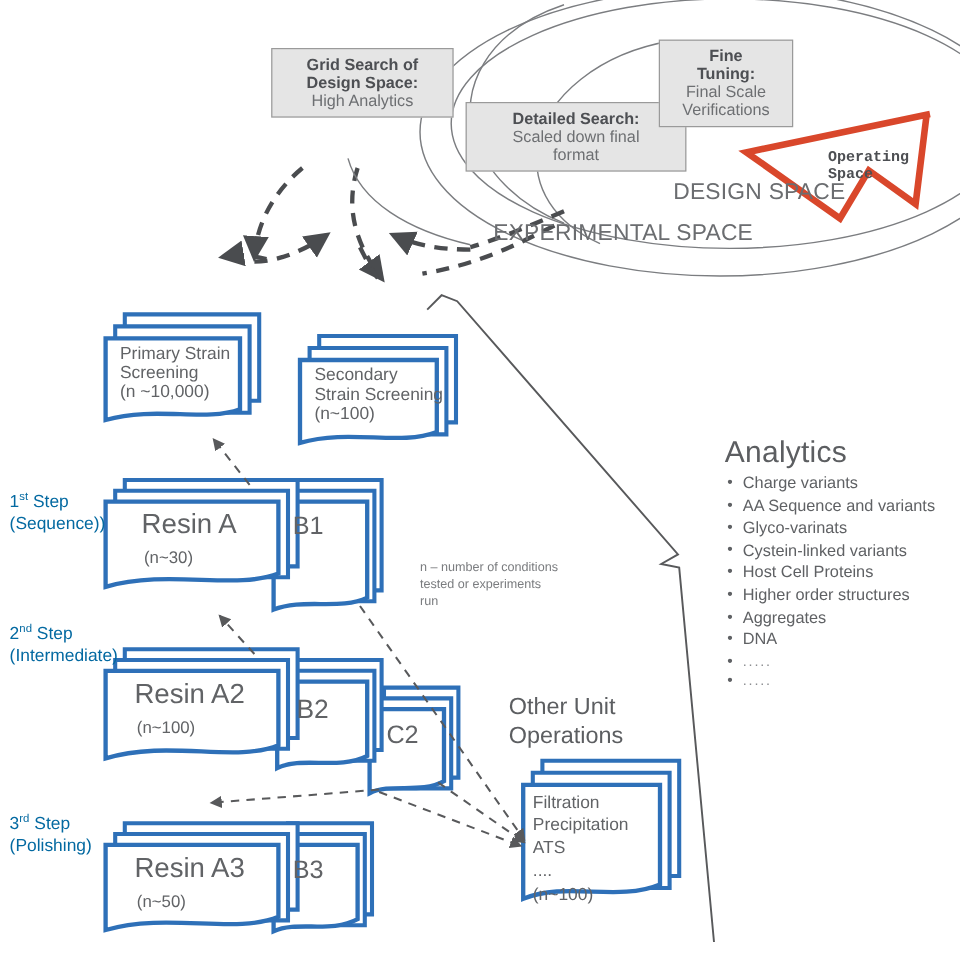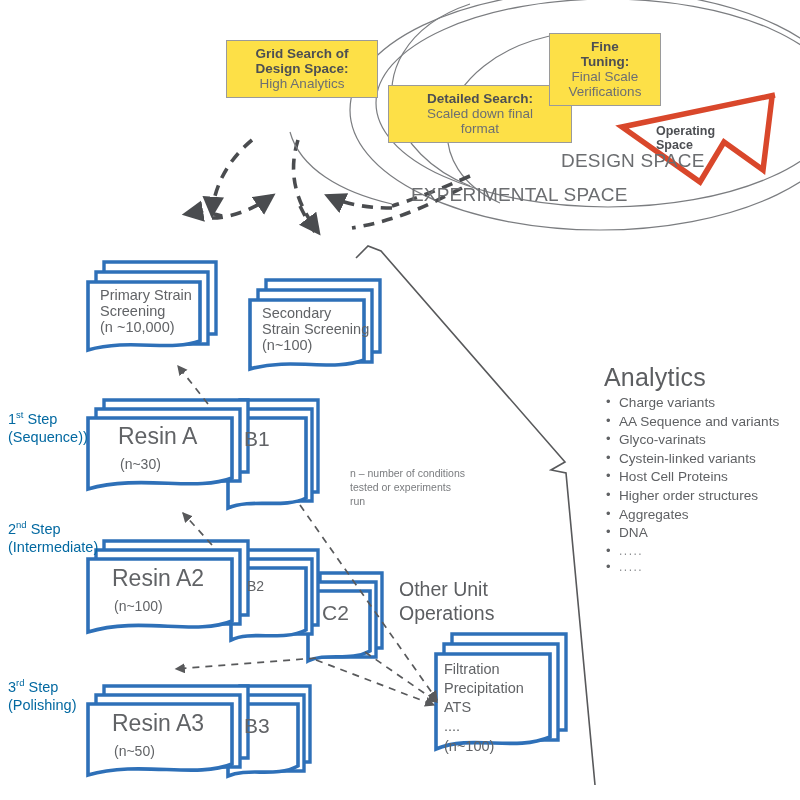--- a/index.html
+++ b/index.html
@@ -1,20 +1,20 @@
 <!DOCTYPE html>
 <html><head>
 <meta charset="utf-8">
 <style>
   html,body{margin:0;padding:0;background:#fff;}
   body{width:800px;height:800px;overflow:hidden;font-family:"Liberation Sans",sans-serif;color:#58595b;}
   #stage{position:relative;width:800px;height:800px;}
   svg.layer{position:absolute;left:0;top:0;width:800px;height:800px;overflow:visible;}
   
-  .procbox{position:absolute;border:1px solid #9a9a9a;background:#fde047;box-sizing:border-box;
+  .procbox{position:absolute;border:1px solid #9a9a9a;background:#e5e5e5;box-sizing:border-box;
            text-align:center;font-size:13.5px;padding:5px 4px 6px;}
   .procbox b{display:block;font-weight:bold;color:#4d4f53;}
   .procbox span{display:block;color:#6d6f72;}
   
   .spacelabel{position:absolute;font-size:19px;color:#6b6d70;letter-spacing:.2px;white-space:nowrap;}
   .oplabel{position:absolute;font-size:12.5px;font-weight:bold;color:#4d4f53;line-height:1.15;}
   
   .steplabel{position:absolute;font-size:14.5px;color:#0369a1;line-height:1.25;white-space:nowrap;}
   .steplabel sup{font-size:9.5px;vertical-align:super;}
   
@@ -165,21 +165,21 @@
 
   <div class="procbox" style="left:549px;top:33px;width:112px;">
     <b style="white-space:pre-line">Fine
 Tuning:</b>
     <span style="white-space:pre-line">Final Scale
 Verifications</span>
   </div>
 
   <div class="spacelabel" style="left:561px;top:150px;">DESIGN SPACE</div>
   <div class="spacelabel" style="left:411px;top:184px;">EXPERIMENTAL SPACE</div>
-  <div class="oplabel" style="left:656px;top:124px;white-space:pre-line;">Operating
+  <div class="oplabel" style="left:690px;top:124px;white-space:pre-line;font-family:Liberation Mono, monospace;">Operating
 Space</div>
 
   <div class="steplabel" style="left:8px;top:409px;">
     <span>1</span><sup>st</sup>
     <span>Step</span><br>
     <span>(Sequence))</span>
   </div>
   <div class="steplabel" style="left:8px;top:519px;">
     <span>2</span><sup>nd</sup>
     <span>Step</span><br>
@@ -197,28 +197,28 @@
   <div class="doctext" style="left:262px;top:305px;font-size:14.5px;">Secondary
 Strain Screening
 (n~100)</div>
 
   <div class="doctext" style="left:118px;top:423px;font-size:23px;">Resin A</div>
   <div class="doctext" style="left:120px;top:456px;font-size:14px;">(n~30)</div>
   <div class="doctext" style="left:244px;top:427px;font-size:21px;">B1</div>
 
   <div class="doctext" style="left:112px;top:565px;font-size:23px;">Resin A2</div>
   <div class="doctext" style="left:114px;top:598px;font-size:14px;">(n~100)</div>
-  <div class="doctext" style="left:247px;top:578px;font-size:14px;">B2</div>
+  <div class="doctext" style="left:247px;top:578px;font-size:22px;">B2</div>
   <div class="doctext" style="left:322px;top:601px;font-size:21px;">C2</div>
 
   <div class="doctext" style="left:112px;top:710px;font-size:23px;">Resin A3</div>
   <div class="doctext" style="left:114px;top:743px;font-size:14px;">(n~50)</div>
   <div class="doctext" style="left:244px;top:714px;font-size:21px;">B3</div>
 
-  <div class="ouo" style="left:399px;top:577px;">Other Unit
+  <div class="ouo" style="left:424px;top:577px;">Other Unit
 Operations</div>
   <div class="doctext" style="left:444px;top:660px;font-size:14.5px;line-height:1.32;">Filtration
 Precipitation
 ATS
 ....
 (n~100)</div>
 
   <div class="note" style="left:350px;top:466px;width:130px;">n – number of conditions
 tested or experiments
 run</div>

